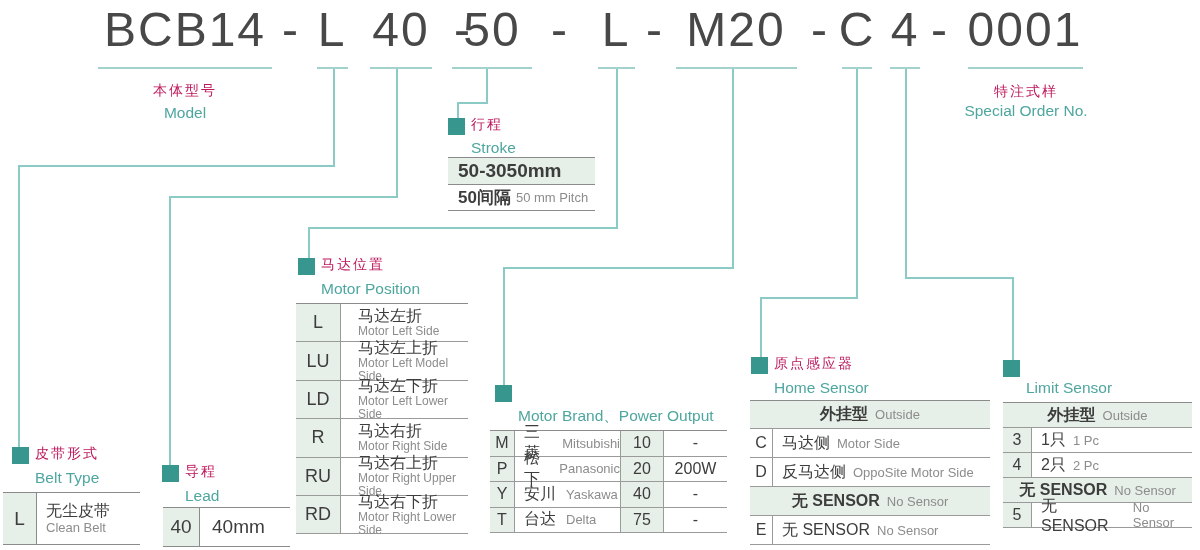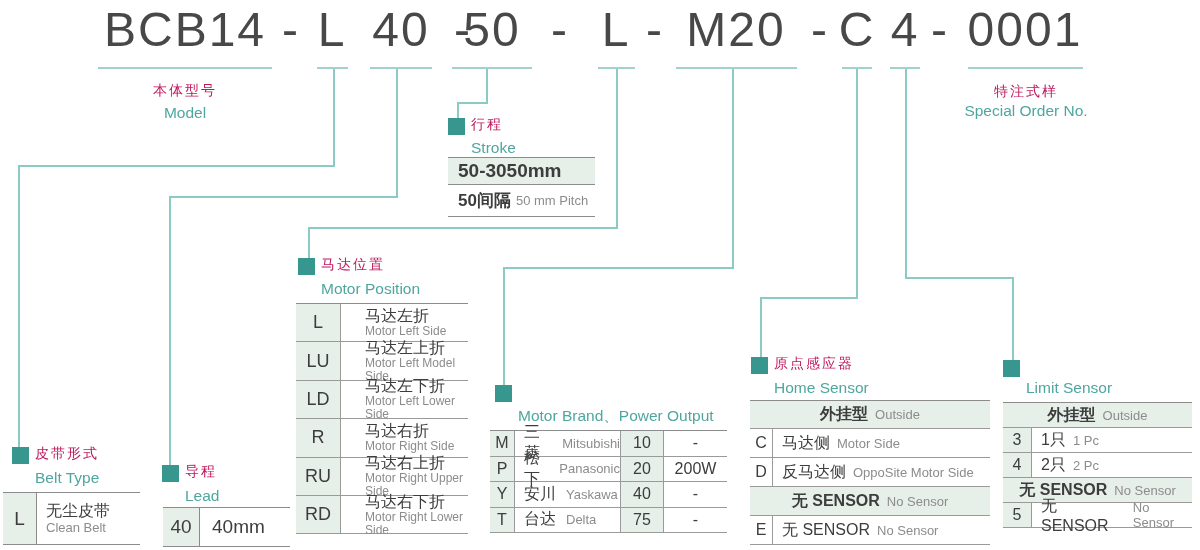--- a/index.html
+++ b/index.html
@@ -25,28 +25,28 @@
   .tbl{position:absolute;border-top:1px solid #8b8b8b;box-sizing:border-box;}
   .zh16{font-size:16px;color:#3d3d3d;}
   .zh16b{font-size:16px;color:#3d3d3d;font-weight:700;}
   .en13{font-size:13px;color:#8c8c8c;}
   .en12{font-size:12px;color:#8c8c8c;line-height:13px;}
   .greenbg{background:#e7efe9;}
 
   
   .st-row1{height:27px;display:flex;align-items:center;padding-left:10px;border-bottom:1px solid #8b8b8b;
            font-size:19px;font-weight:700;color:#3d3d3d;box-sizing:border-box;}
-  .st-row2{height:32px;display:flex;align-items:baseline;gap:5px;padding-left:10px;border-bottom:1px solid #8b8b8b;
+  .st-row2{height:26px;display:flex;align-items:baseline;gap:5px;padding-left:10px;border-bottom:1px solid #8b8b8b;
            box-sizing:border-box;align-items:center;}
 
   
   .mp-row{display:flex;height:38.4px;border-bottom:1px solid #9a9a9a;box-sizing:border-box;}
   .mp-code{width:45px;flex:none;display:flex;align-items:center;justify-content:center;
            border-right:1px solid #9a9a9a;font-size:18px;color:#3d3d3d;box-sizing:border-box;}
-  .mp-desc{display:flex;flex-direction:column;justify-content:center;padding-left:24px;}
+  .mp-desc{display:flex;flex-direction:column;justify-content:center;padding-left:17px;}
   .mp-desc .zh16{line-height:18px;}
 
   
   .mb-row{display:flex;height:25.5px;border-bottom:1px solid #9a9a9a;align-items:stretch;box-sizing:border-box;}
   .mb-code{width:25px;flex:none;display:flex;align-items:center;justify-content:center;
            border-right:1px solid #9a9a9a;font-size:16px;color:#3d3d3d;box-sizing:border-box;}
   .mb-brand{flex:1;display:flex;align-items:center;gap:10px;padding-left:9px;}
   .mb-pcode{width:44px;flex:none;display:flex;align-items:center;justify-content:center;
             border-left:1px solid #9a9a9a;border-right:1px solid #9a9a9a;font-size:16px;color:#3d3d3d;box-sizing:border-box;}
   .mb-watt{width:63px;flex:none;display:flex;align-items:center;justify-content:center;font-size:16px;color:#3d3d3d;}

